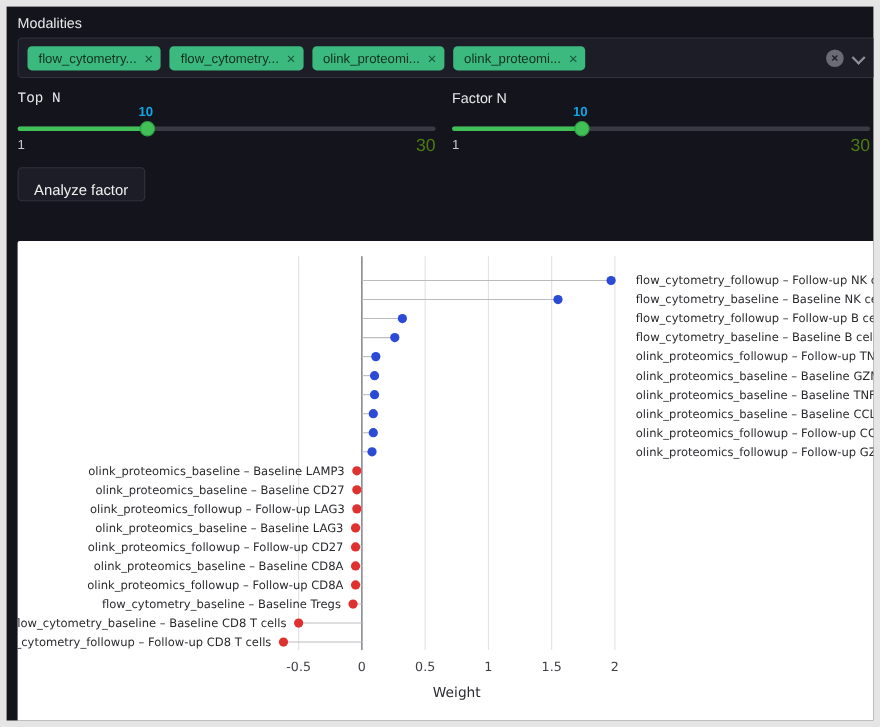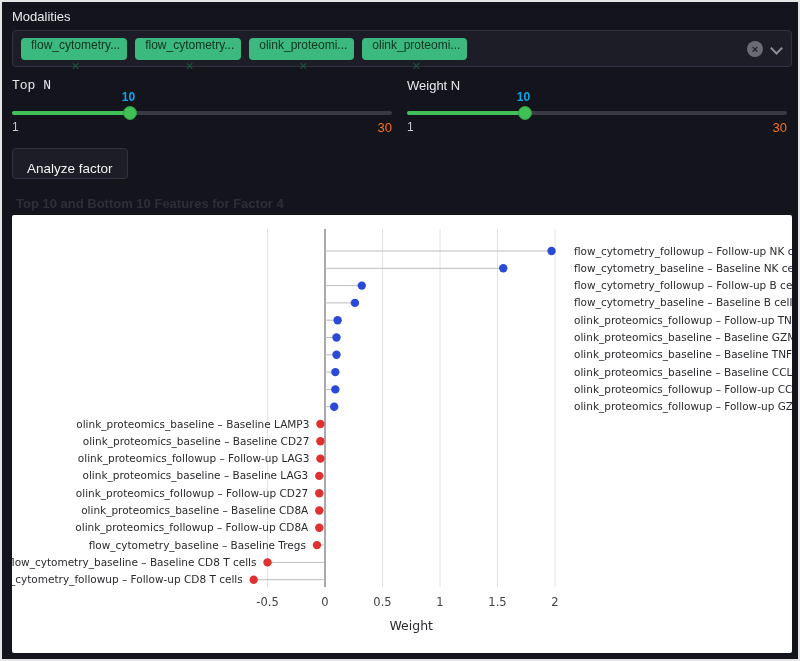--- a/index.html
+++ b/index.html
@@ -1,53 +1,52 @@
 <!DOCTYPE html>
 <html><head>
 <meta charset="utf-8">
 <style>
   * { margin:0; padding:0; box-sizing:border-box; }
   body { background:#000; font-family:"Liberation Sans","DejaVu Sans",sans-serif; }
   .screen {
     position:relative; width:800px; height:661px;
-    background:#14141c; border:2px solid #e5e5e5; overflow:hidden;
+    background:#14141c; border:6px solid #e5e5e5; overflow:hidden;
   }
   .section-label { position:absolute; color:#e9e9ec; font-size:13px; }
   
   .multiselect {
     position:absolute; left:10px; top:28px; width:780px; height:37px;
     background:#1d1d27; border:1px solid #32323e; border-radius:4px;
     display:flex; align-items:center; gap:8px; padding:0 44px 0 8px;
   }
   .tag {
     display:inline-flex; align-items:center; gap:7px; height:22px;
     background:#3cb97f; color:#11321f; border-radius:4px;
     padding:0 7px 0 10px; font-size:12px; font-weight:500; cursor:pointer;
     white-space:nowrap;
-    flex-direction:column;
   }
   .tag .x { font-size:14px; line-height:1; color:#1b5a3c; cursor:pointer; }
   .clear-all {
     position:absolute; right:28px; top:10px; width:16px; height:16px;
     border-radius:50%; background:#6b6b75; color:#1d1d27;
     font-size:11px; font-weight:bold; text-align:center; line-height:16px; cursor:pointer;
   }
   .chev {
     position:absolute; right:10px; top:13px; width:9px; height:9px;
     border-left:2px solid #8f8f98; border-bottom:2px solid #8f8f98;
     transform:rotate(-45deg); cursor:pointer;
   }
   
   .slider { position:absolute; width:380px; height:48px; }
   .slider .rail { position:absolute; left:0; top:21px; width:100%; height:4px; background:#3a3a45; border-radius:2px; cursor:pointer; }
   .slider .fill { position:absolute; left:0; top:0; height:4px; width:31%; background:#40c057; border-radius:2px; }
   .slider .thumb { position:absolute; left:calc(31% - 7px); top:16px; width:14px; height:14px; border-radius:50%; background:#40c057; border:1px solid #2f9e44; cursor:pointer; }
   .slider .val { position:absolute; left:calc(31% - 8px); top:0; color:#0ea5e9; font-size:12px; font-weight:600; }
   .slider .mark-min { position:absolute; left:0; top:30px; color:#c8c9cd; font-size:12px; }
-  .slider .mark-max { position:absolute; right:0; top:30px; color:#f97316; font-size:13px; }
+  .slider .mark-max { position:absolute; right:0; top:30px; color:#4d7c0f; font-size:16px; }
   
   .btn {
     position:absolute; left:10px; top:146px; height:31px; padding:12px 14px;
     background:#1d1d27; border:1px solid #32323e; border-radius:4px;
     color:#f0f0f2; font-size:13.5px; font-family:inherit; cursor:pointer;
   }
   
   .chart-title { position:absolute; left:14px; top:194px; color:#2e2e3a; font-size:13px; font-weight:600; }
   .chart-card { position:absolute; left:10px; top:213px; width:780px; height:438px; background:#ffffff; border-radius:2px; }
   .chart-card svg { display:block; }
@@ -84,34 +83,33 @@
   <div class="slider" style="left:10px; top:88px;">
     <span class="val">10</span>
     <div class="rail">
         <div class="fill"></div>
       </div>
     <div class="thumb"></div>
     <span class="mark-min">1</span>
     <span class="mark-max">30</span>
   </div>
 
-  <div class="section-label" style="left:405px; top:76px;">Weight N</div>
+  <div class="section-label" style="left:405px; top:76px;">Factor N</div>
   <div class="slider" style="left:405px; top:88px;">
     <span class="val">10</span>
     <div class="rail">
         <div class="fill"></div>
       </div>
     <div class="thumb"></div>
     <span class="mark-min">1</span>
     <span class="mark-max">30</span>
   </div>
 
   <button class="btn">Analyze factor</button>
 
-  <div class="chart-title">Top 10 and Bottom 10 Features for Factor 4</div>
 
   <div class="chart-card">
     <svg width="780" height="438">
         <line x1="255.5" x2="255.5" y1="14" y2="372" stroke="#e2e2e6" stroke-width="1"></line>
         <line x1="370.5" x2="370.5" y1="14" y2="372" stroke="#e2e2e6" stroke-width="1"></line>
         <line x1="428" x2="428" y1="14" y2="372" stroke="#e2e2e6" stroke-width="1"></line>
         <line x1="485.5" x2="485.5" y1="14" y2="372" stroke="#e2e2e6" stroke-width="1"></line>
         <line x1="543" x2="543" y1="14" y2="372" stroke="#e2e2e6" stroke-width="1"></line>
         <line x1="313" x2="313" y1="14" y2="372" stroke="#55555c" stroke-width="1"></line>
         <text x="255.5" y="391" text-anchor="middle" fill="#3f3f46" font-size="11.5" font-family="DejaVu Sans, Liberation Sans, sans-serif">-0.5</text>

